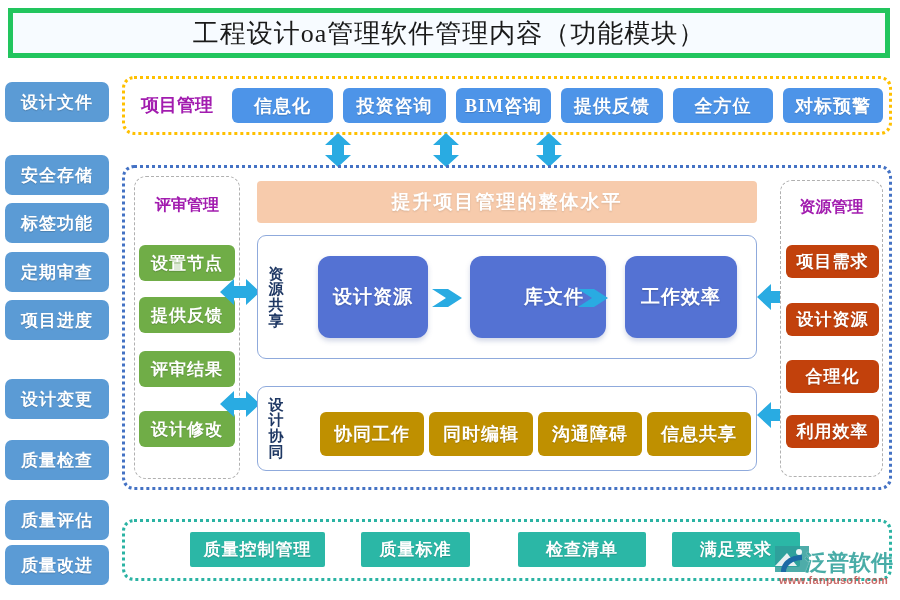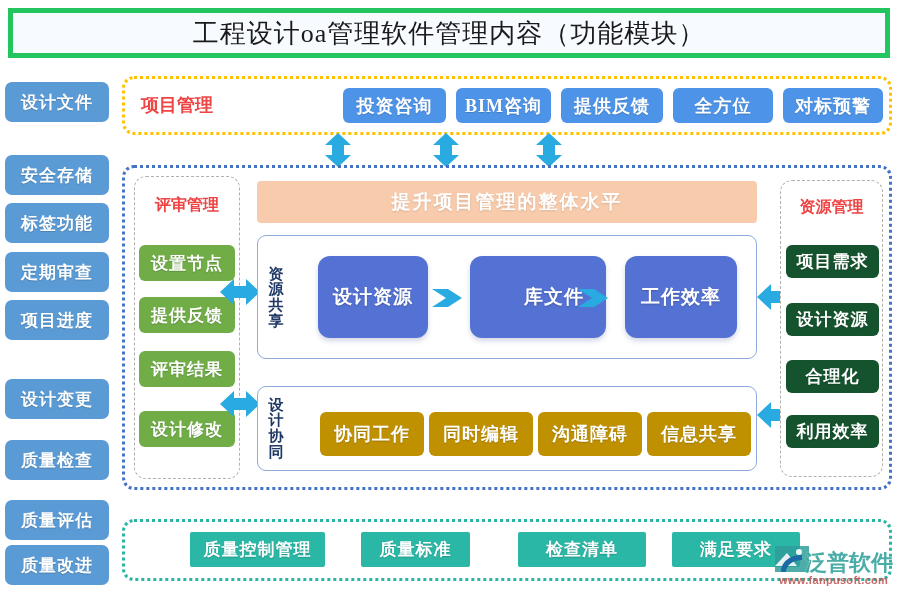--- a/index.html
+++ b/index.html
@@ -50,27 +50,27 @@
   
   .pill{
     position:absolute;display:flex;align-items:center;justify-content:center;
     border-radius:6px;color:#ffffff;font-weight:bold;
     box-sizing:border-box;letter-spacing:1px;
     text-shadow:0 1px 1px rgba(0,0,0,.18);
     white-space:nowrap;
   }
   .pill-blue{background:#4d94e8;font-size:18px;}
   .pill-green{background:#70ad47;font-size:17px;}
-  .pill-teal{background:#14532d;font-size:17px;}
+  .pill-teal{background:#c2410c;font-size:17px;}
   .pill-gold{background:#bf9000;font-size:18px;}
   .pill-bottom{background:#2bb7a6;font-size:17px;border-radius:2px;}
 
   .plain-label{
     position:absolute;display:flex;align-items:center;justify-content:center;
-    color:#ef4444;font-weight:bold;white-space:nowrap;
+    color:#a21caf;font-weight:bold;white-space:nowrap;
   }
 
   
   .banner{
     position:absolute;background:#f7cbac;border-radius:4px;
     display:flex;align-items:center;justify-content:center;
     color:#ffffff;font-size:19px;font-weight:bold;letter-spacing:2px;
     text-shadow:0 1px 2px rgba(0,0,0,.12);
   }
 
@@ -131,20 +131,21 @@
   <div class="side-btn" style="top:379px">设计变更</div>
   <div class="side-btn" style="top:300px">项目进度</div>
   <div class="side-btn" style="top:440px">质量检查</div>
   <div class="side-btn" style="top:500px">质量评估</div>
   <div class="side-btn" style="top:545px">质量改进</div>
 
   <div class="frame frame-top" style="left:122px;top:76px;width:770px;height:59px;"></div>
 
   <div class="plain-label" style="left:132px;top:88px;width:90px;height:34px;font-size:18px;">项目管理</div>
 
+  <div class="pill pill-blue" style="left:232px;top:88px;width:101px;height:35px;">信息化</div>
   <div class="pill pill-blue" style="left:343px;top:88px;width:103px;height:35px;">投资咨询</div>
   <div class="pill pill-blue" style="left:456px;top:88px;width:95px;height:35px;">BIM咨询</div>
   <div class="pill pill-blue" style="left:561px;top:88px;width:102px;height:35px;">提供反馈</div>
   <div class="pill pill-blue" style="left:673px;top:88px;width:100px;height:35px;">全方位</div>
   <div class="pill pill-blue" style="left:783px;top:88px;width:100px;height:35px;">对标预警</div>
 
   <svg class="arrow" style="left:324px;top:133px;width:28px;height:34px;" viewBox="0 0 28 34">
     <polygon points="14,0 27,12 20,12 20,22 27,22 14,34 1,22 8,22 8,12 1,12" fill="#29abe2"></polygon>
   </svg>
   <svg class="arrow" style="left:432px;top:133px;width:28px;height:34px;" viewBox="0 0 28 34">

